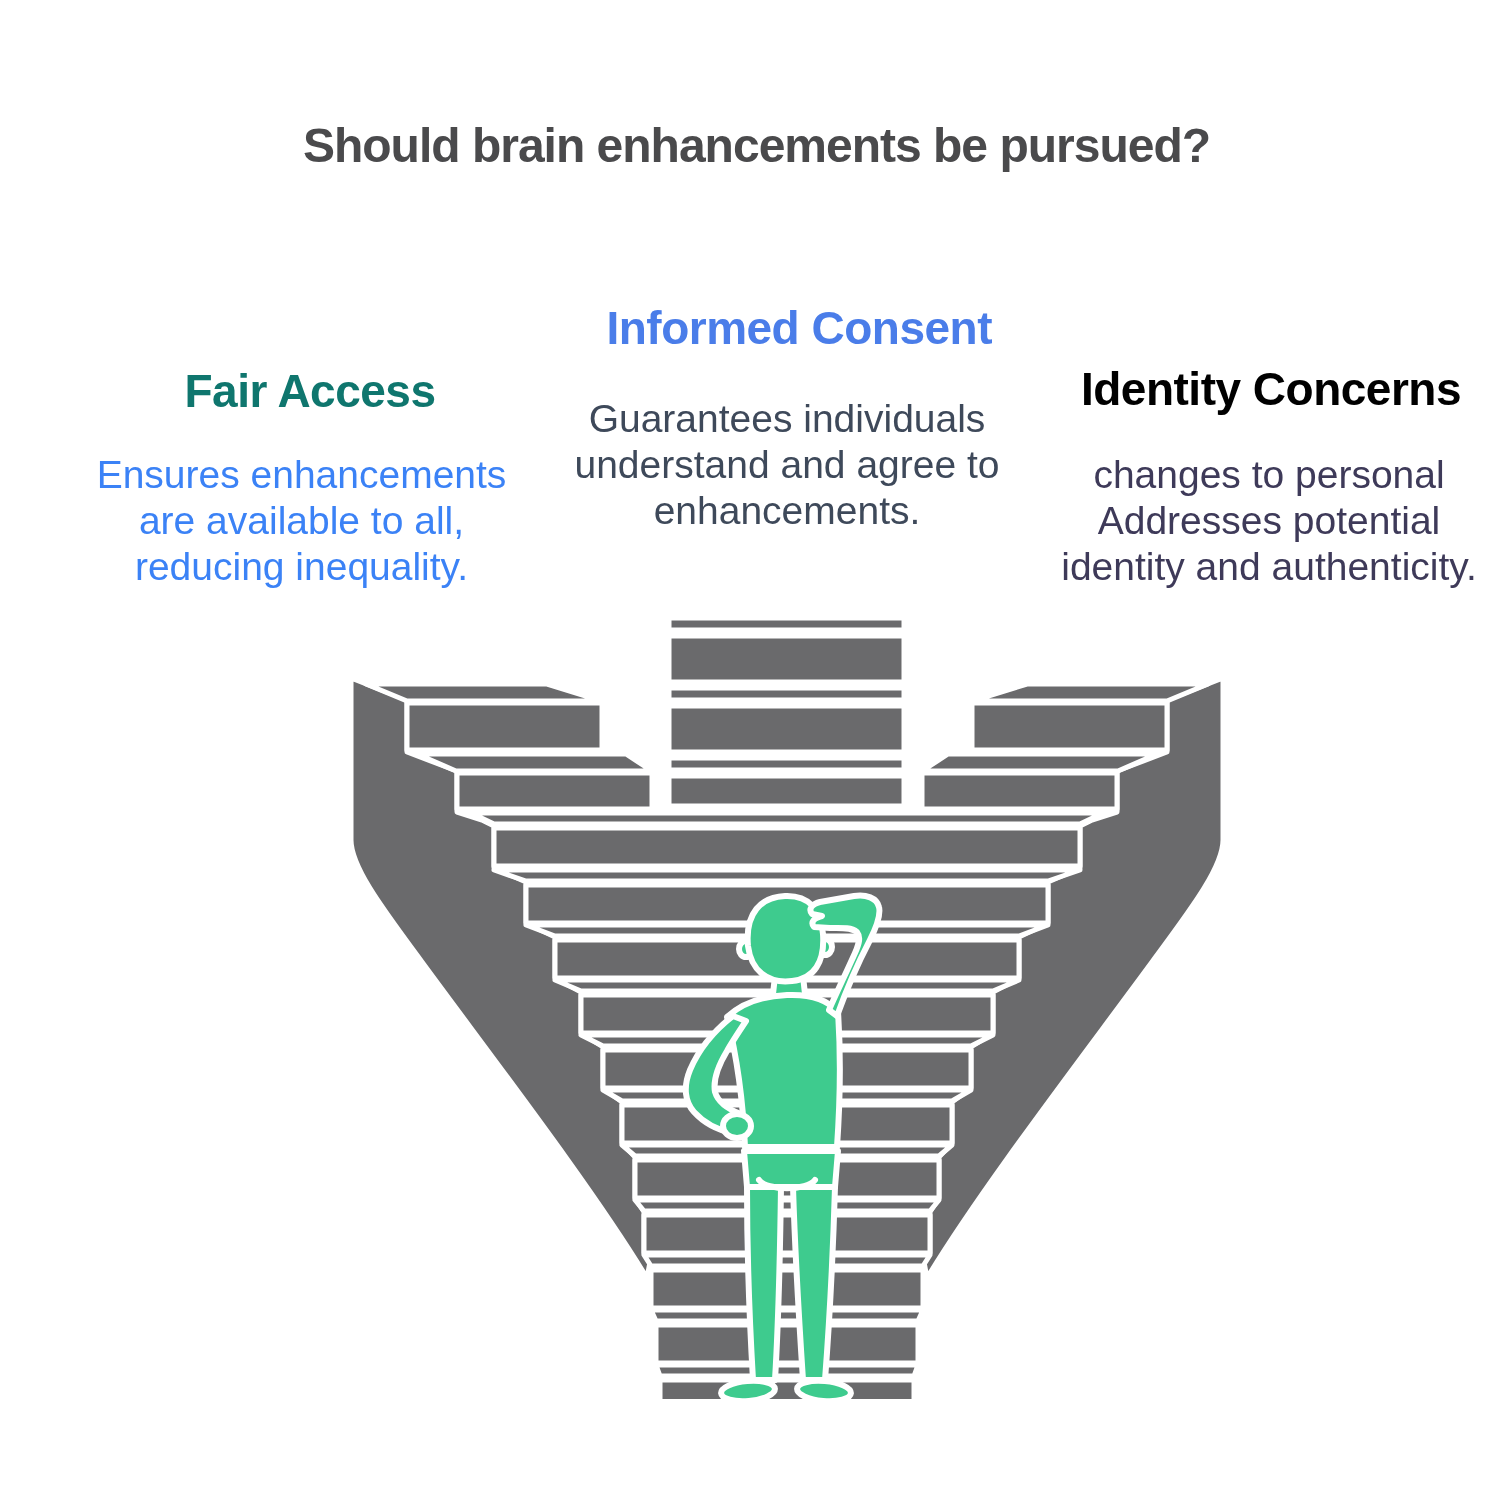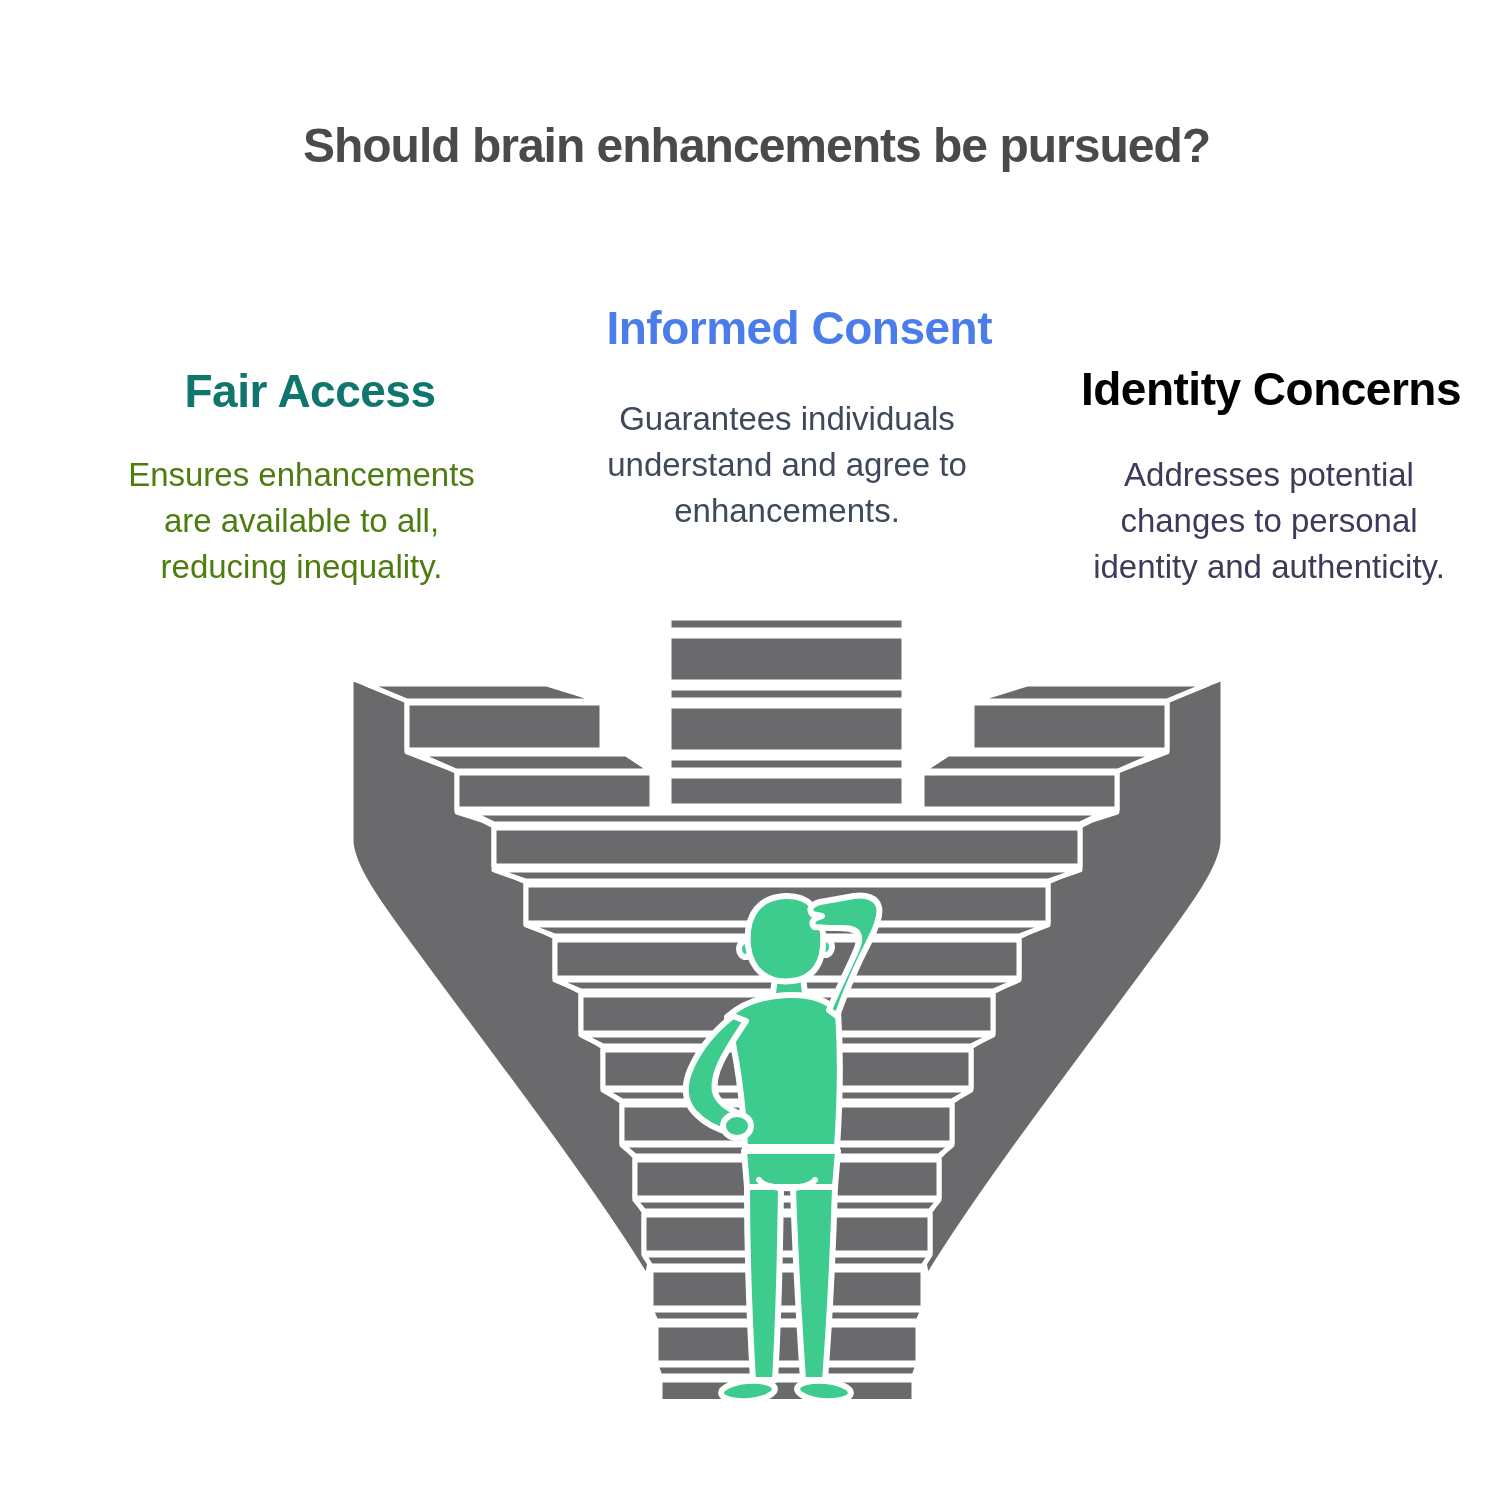--- a/index.html
+++ b/index.html
@@ -2,21 +2,21 @@
 <html style="--stair: #6a6a6c; --green: #3ecb8e; --title: #4a4a4c;"><head>
 <meta charset="utf-8">
 <style>
   html,body{margin:0;padding:0;background:#fff;}
   .canvas{position:relative;width:1505px;height:1399px;background:#fff;
           font-family:"Liberation Sans",sans-serif;overflow:hidden;margin-left:34px;}
   .title{position:absolute;left:0;top:118px;width:1445px;text-align:center;
          font-size:48px;font-weight:bold;letter-spacing:-1px;color:var(--title,#4a4a4c);}
   .heading{position:absolute;text-align:center;font-size:46px;font-weight:bold;
            letter-spacing:-0.5px;white-space:nowrap;}
-  .body-text{position:absolute;text-align:center;font-size:33px;line-height:46px;}
+  .body-text{position:absolute;text-align:center;font-size:39px;line-height:46px;}
   .body-text span{display:block;white-space:nowrap;}
   #h-fair{left:76px;top:364px;width:400px;}
   #b-fair{left:40px;top:452px;width:455px;}
   #h-informed{left:558px;top:301px;width:400px;}
   #b-informed{left:523px;top:396px;width:460px;}
   #h-identity{left:1037px;top:362px;width:400px;}
   #b-identity{left:1005px;top:452px;width:460px;}
   svg.illus{position:absolute;left:0;top:0;}
   .stair,.wall{fill:var(--stair,#6a6a6c);stroke:#fff;stroke-width:5;stroke-linejoin:round;}
   .person{fill:var(--green,#3ecb8e);stroke:#fff;stroke-width:6;
@@ -102,33 +102,33 @@
       <path class="person" d="M803,1016 C813,988 824,963 836,940 C843,926 847,915 845,907
                C843,898 832,894 820,896 L786,902 C778,904 774,909 778,914
                L788,916 C780,918 776,922 780,927 L796,928 C806,928 817,927 823,932
                C827,937 825,944 821,953 C812,973 802,994 795,1010 Z"></path>
     </g>
   </svg>
 
   <div class="title" style="color: rgb(74, 74, 76);">Should brain enhancements be pursued?</div>
 
   <div class="heading" id="h-fair" style="color: #0f766e;">Fair Access</div>
-  <div class="body-text" id="b-fair" style="color: #4d7c0f;">
+  <div class="body-text" id="b-fair" style="color: #3b82f6;">
     <span>Ensures enhancements</span>
     <span>are available to all,</span>
     <span>reducing inequality.</span>
   </div>
 
   <div class="heading" id="h-informed" style="color: rgb(74, 125, 233); text-align: right;">Informed Consent</div>
   <div class="body-text" id="b-informed" style="color: rgb(62, 73, 90);">
     <span>Guarantees individuals</span>
     <span>understand and agree to</span>
     <span>enhancements.</span>
   </div>
 
   <div class="heading" id="h-identity" style="color: #000000;">Identity Concerns</div>
   <div class="body-text" id="b-identity" style="color: rgb(62, 58, 89);">
+    <span>changes to personal</span>
     <span>Addresses potential</span>
-    <span>changes to personal</span>
     <span>identity and authenticity.</span>
   </div>
 
 </div>
 
 </body></html>

